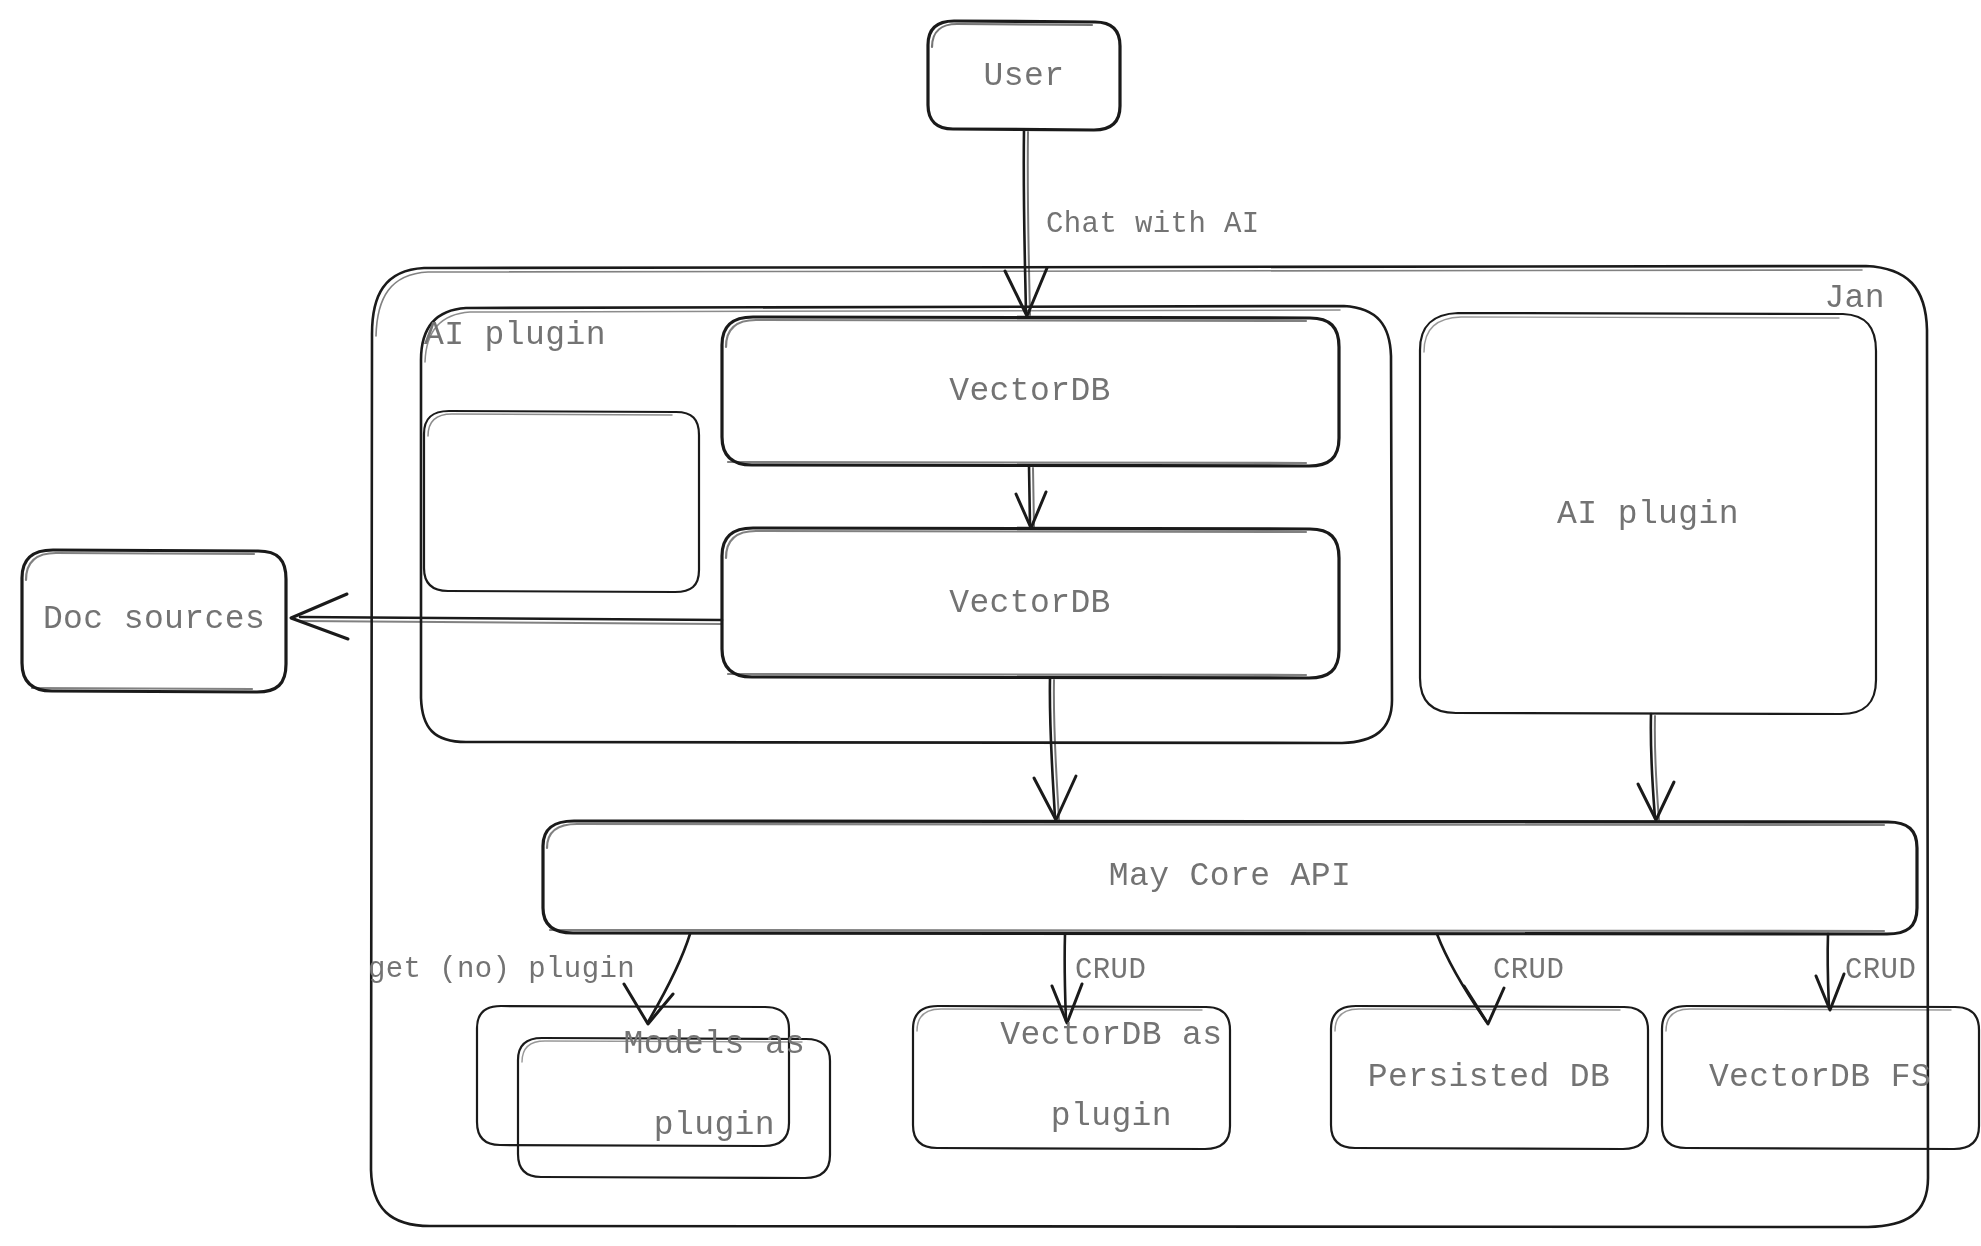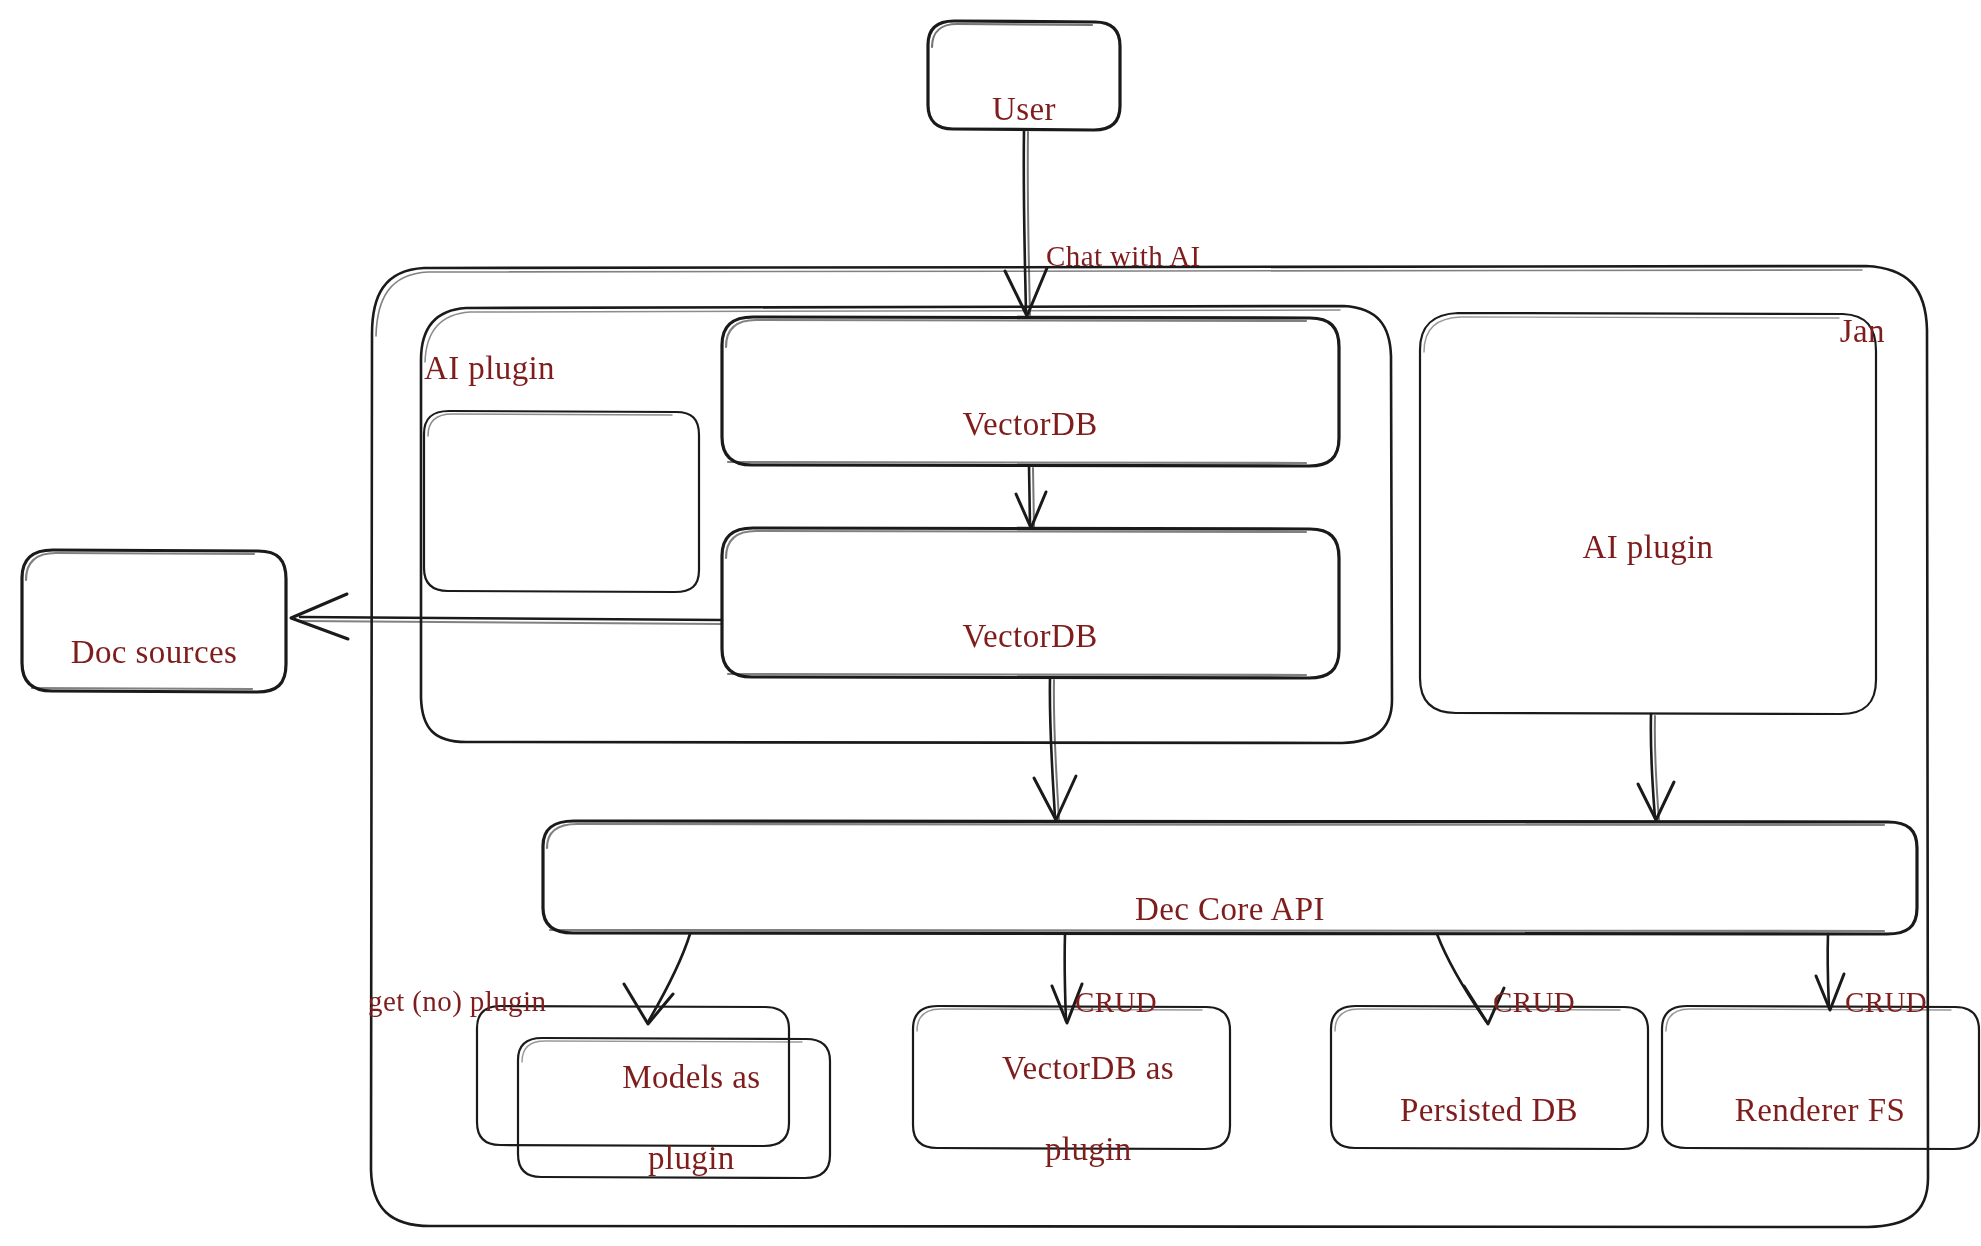--- a/index.html
+++ b/index.html
@@ -35,26 +35,25 @@
   }
   .box-shape { stroke-width: 3.2; }
   .box-shape.thin { stroke-width: 2.2; }
   .container-shape { stroke-width: 2.6; }
   .edge-line { stroke-width: 2.6; }
   .edge-line.thin { stroke-width: 2.0; }
   .arrow-head { stroke-width: 3.0; fill: none; }
 
   .dlabel {
     position: absolute;
-    font-family: Liberation Serif, serif;
-    color: #7f1d1d;
+    font-family: Liberation Mono, monospace;
+    color: #737373;
     white-space: pre;
     line-height: 1.28;
     letter-spacing: 0.4px;
-    margin-top: 32px;
     -webkit-font-smoothing: antialiased;
   }
   .node-label {
     font-size: 33px;
     text-align: center;
     transform: translate(-50%, -50%);
   }
   .node-label.two-line { line-height: 1.22; }
   .container-label {
     font-size: 33px;
@@ -353,35 +352,35 @@
   <div class="dlabel node-label" style="left:1024px; top:77px;">User</div>
 
   <div class="dlabel node-label" style="left:1030px; top:392px;">VectorDB</div>
 
   <div class="dlabel node-label" style="left:1030px; top:604px;">VectorDB</div>
 
   <div class="dlabel node-label" style="left:1648px; top:515px;">AI plugin</div>
 
   <div class="dlabel node-label" style="left:154px; top:620px;">Doc sources</div>
 
-  <div class="dlabel node-label" style="left:1230px; top:877px;">Dec Core API</div>
+  <div class="dlabel node-label" style="left:1230px; top:877px;">May Core API</div>
 
   <div class="dlabel node-label two-line" style="left:674px; top:1086px;">
     <span>Models as</span><br>
     <span>plugin</span>
   </div>
 
   <div class="dlabel node-label two-line" style="left:1071px; top:1077px;">
     <span>VectorDB as</span><br>
     <span>plugin</span>
   </div>
 
   <div class="dlabel node-label" style="left:1489px; top:1078px;">Persisted DB</div>
 
-  <div class="dlabel node-label" style="left:1820px; top:1078px;">Renderer FS</div>
+  <div class="dlabel node-label" style="left:1820px; top:1078px;">VectorDB FS</div>
 
 
 
   <div class="dlabel edge-label" style="left:1046px; top:206px;">Chat with AI</div>
 
   <div class="dlabel edge-label" style="left:368px; top:951px;">get (no) plugin</div>
 
   <div class="dlabel edge-label" style="left:1075px; top:952px;">CRUD</div>
 
   <div class="dlabel edge-label" style="left:1493px; top:952px;">CRUD</div>

